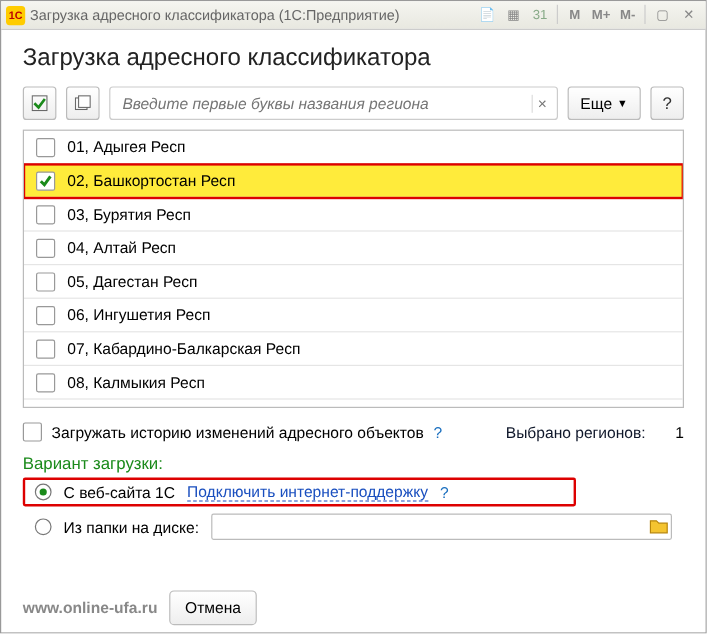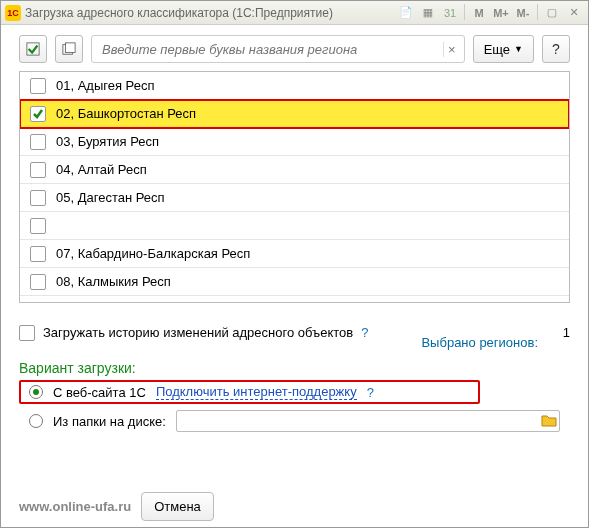--- a/index.html
+++ b/index.html
@@ -166,21 +166,21 @@
     display:flex;align-items:center;justify-content:center;
     cursor:pointer;
     flex-shrink:0;
   }
   .cbx svg { display:none; color:#1a8a1a; }
   .cbx.checked svg { display:block; }
   .hist-row {
     display:flex;align-items:center;gap:8px;
     margin-top:12px;
   }
-  .hist-row .sel-count{ margin-left:auto; color:#0369a1;margin-top:20px;}
+  .hist-row .sel-count{ margin-left:auto; color:#0f172a;}
   .hist-row .sel-num{ width:24px;text-align:right;}
   .q { color:#1a6fbf; cursor:pointer; }
   .variant-title{
     color:#1a8a1a;
     margin-top:10px;
     font-size:14px;
   }
   .radio-block{
     border:2px solid #d00;
     border-radius:2px;
@@ -245,20 +245,21 @@
       <button class="tb-btn tb-m">M</button>
       <button class="tb-btn tb-m">M+</button>
       <button class="tb-btn tb-m">M-</button>
       <span class="tb-sep"></span>
       <button class="tb-btn">▢</button>
       <button class="tb-btn">✕</button>
     </div>
   </div>
 
   <div class="content">
+    <h1 class="page-title">Загрузка адресного классификатора</h1>
 
     <div class="toolbar">
       <button class="tool-btn green">
         <svg width="16" height="16" viewBox="0 0 16 16">
             <rect x="1" y="1" width="14" height="14" fill="none" stroke="#666"></rect>
             <path d="M3 8 L7 12 L13 4" stroke="#1a8a1a" stroke-width="2.5" fill="none"></path>
           </svg>
       </button>
       <button class="tool-btn">
         <svg width="16" height="16" viewBox="0 0 16 16">
@@ -297,20 +298,21 @@
         <div class="row">
           <span class="cbx"></span>
           <span>04, Алтай Респ</span>
         </div>
         <div class="row">
           <span class="cbx"></span>
           <span>05, Дагестан Респ</span>
         </div>
         <div class="row">
           <span class="cbx"></span>
+          <span>06, Ингушетия Респ</span>
         </div>
         <div class="row">
           <span class="cbx"></span>
           <span>07, Кабардино-Балкарская Респ</span>
         </div>
         <div class="row">
           <span class="cbx"></span>
           <span>08, Калмыкия Респ</span>
         </div>
       </div>

